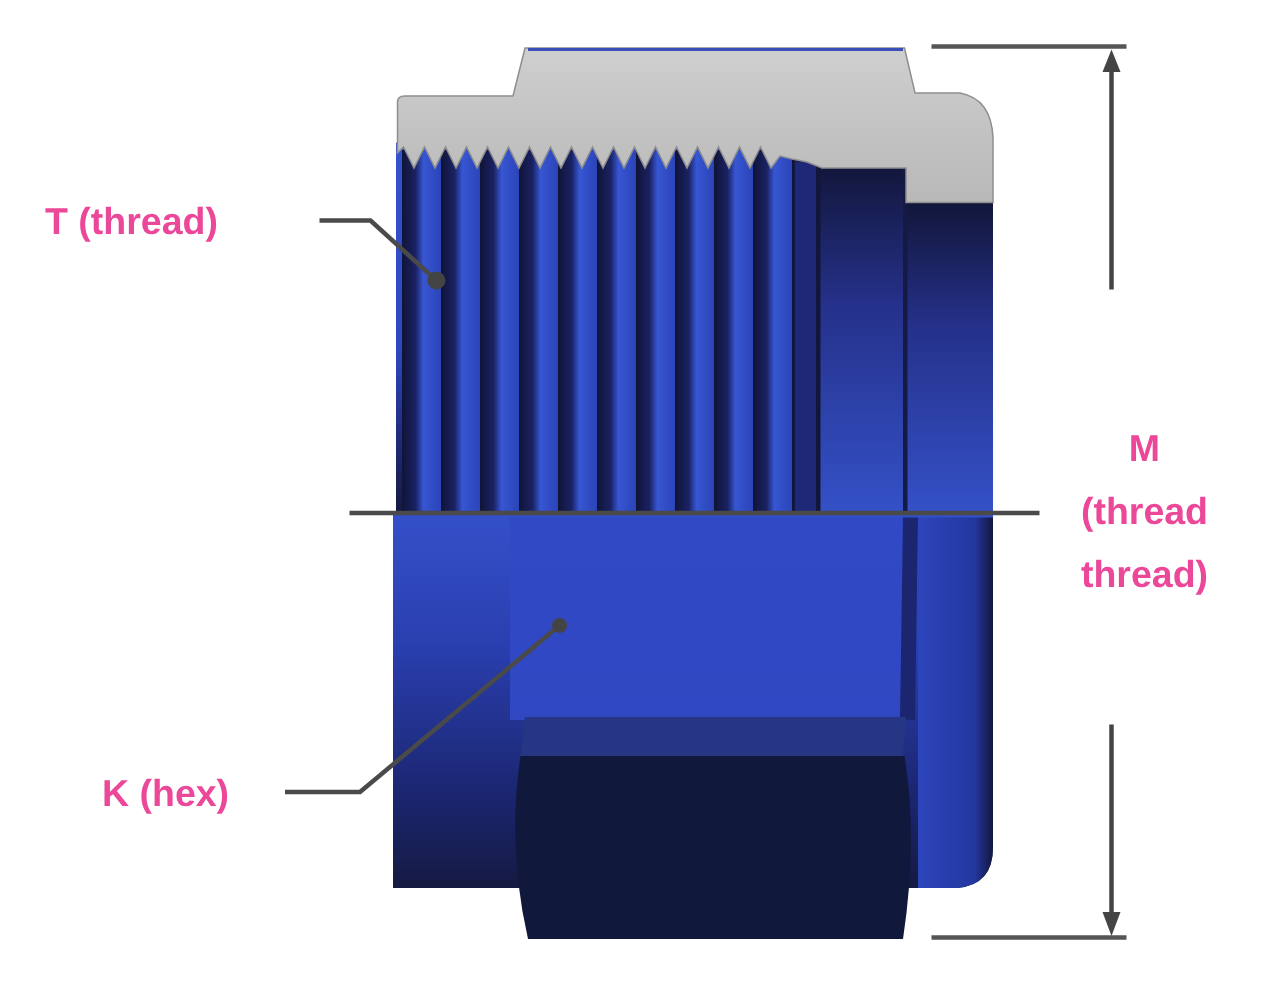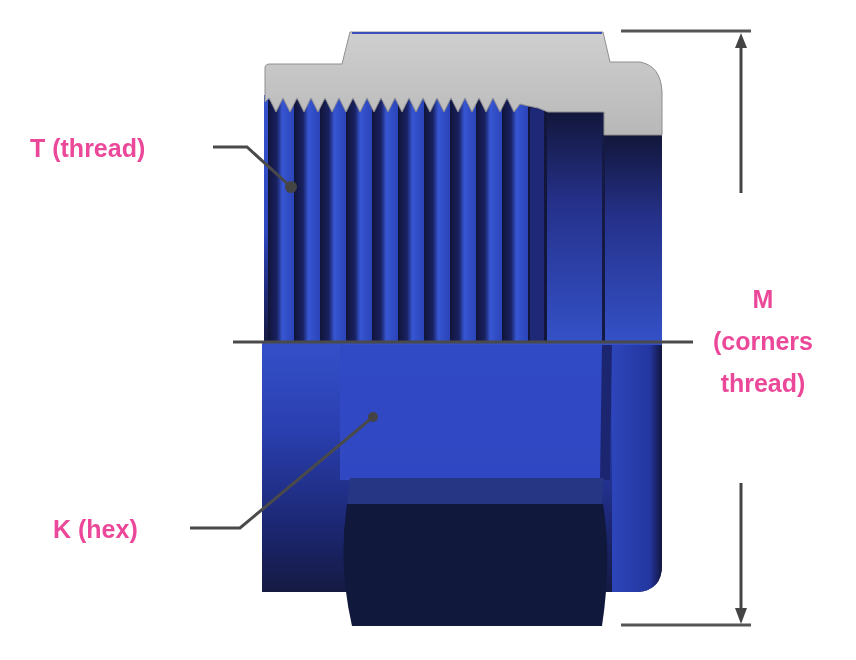--- a/index.html
+++ b/index.html
@@ -3,21 +3,21 @@
   <meta charset="utf-8">
   <style>
     html, body { margin: 0; padding: 0; background: #ffffff; }
     body { width: 856px; height: 660px; position: relative; overflow: hidden;
            font-family: "Liberation Sans", sans-serif; }
     #diagram { position: absolute; left: 0; top: 0; width: 856px; height: 660px; }
     .label { position: absolute; font-family: "Liberation Sans", sans-serif;
              font-weight: bold; color: #ec4899; font-size: 25px; line-height: 42px;
              white-space: nowrap; }
     #label-t { left: 30px; top: 127px; }
-    #label-k { left: 53px; top: 508px; }
+    #label-k { left: 68px; top: 508px; }
     #label-m { left: 688px; top: 278px; text-align: center; width: 150px; }
   </style>
 </head>
 <body>
 
 <svg id="diagram" viewBox="0 0 856 660" xmlns="http://www.w3.org/2000/svg">
   <defs>
     <linearGradient id="bodyVert" x1="0" y1="0" x2="0" y2="1">
       <stop offset="0" stop-color="#3553cc"></stop>
       <stop offset="0.55" stop-color="#2e48bf"></stop>
@@ -106,15 +106,15 @@
   <g>
     <polyline points="190,528 240,528 373,417" fill="none" stroke="#4a4a4a" stroke-width="3"></polyline>
     <circle cx="373" cy="417" r="5" fill="#444"></circle>
   </g>
 </svg>
 
 <div id="label-t" class="label">T (thread)</div>
 <div id="label-k" class="label">K (hex)</div>
 <div id="label-m" class="label">
   <div>M</div>
-  <div>(corners</div>
+  <div>(thread</div>
   <div>thread)</div>
 </div>
 
 </body></html>

